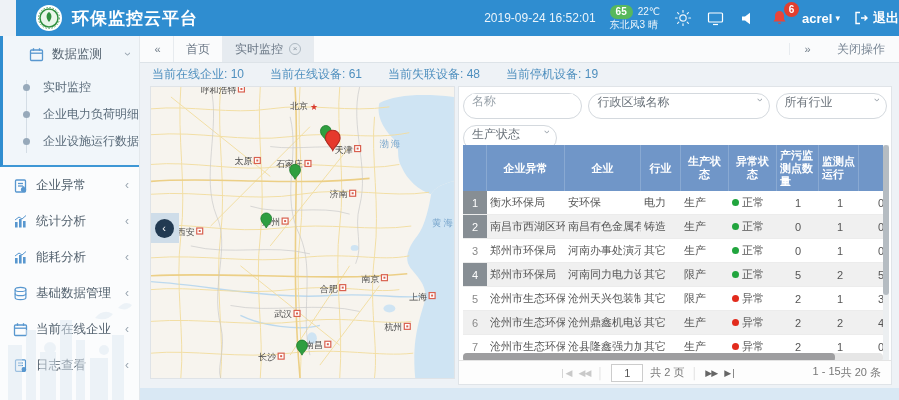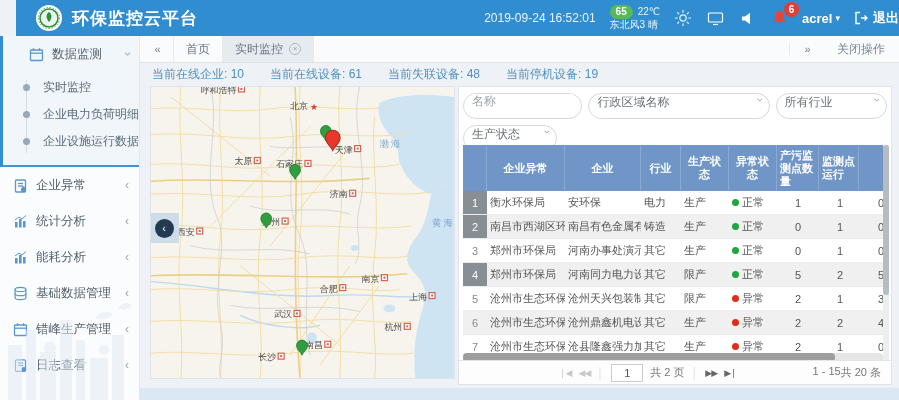--- a/index.html
+++ b/index.html
@@ -258,21 +258,21 @@
         <div class="nav-group">
           <div class="group-head">
             <span class="gicon">
               <svg width="15" height="15" viewBox="0 0 15 15" fill="none" stroke="#5897cf" stroke-width="1.3">
                 <rect x="1.5" y="3" width="12" height="10.5" rx="1"></rect>
                 <line x1="1.5" y1="6.2" x2="13.5" y2="6.2"></line>
                 <line x1="4.5" y1="1.2" x2="4.5" y2="3.8"></line>
                 <line x1="10.5" y1="1.2" x2="10.5" y2="3.8"></line>
               </svg>
             </span>
-            <span>错峰生产管理</span>
+            <span>当前在线企业</span>
             <span class="chev ">‹</span>
           </div>
         </div>
         <div class="nav-group">
           <div class="group-head">
             <span class="gicon">
               <svg width="15" height="15" viewBox="0 0 15 15" fill="none" stroke="#5897cf" stroke-width="1.2">
                 <rect x="2.5" y="1.8" width="10" height="11.5" rx="1"></rect>
                 <line x1="5" y1="5" x2="10" y2="5"></line>
                 <line x1="5" y1="7.5" x2="10" y2="7.5"></line>

